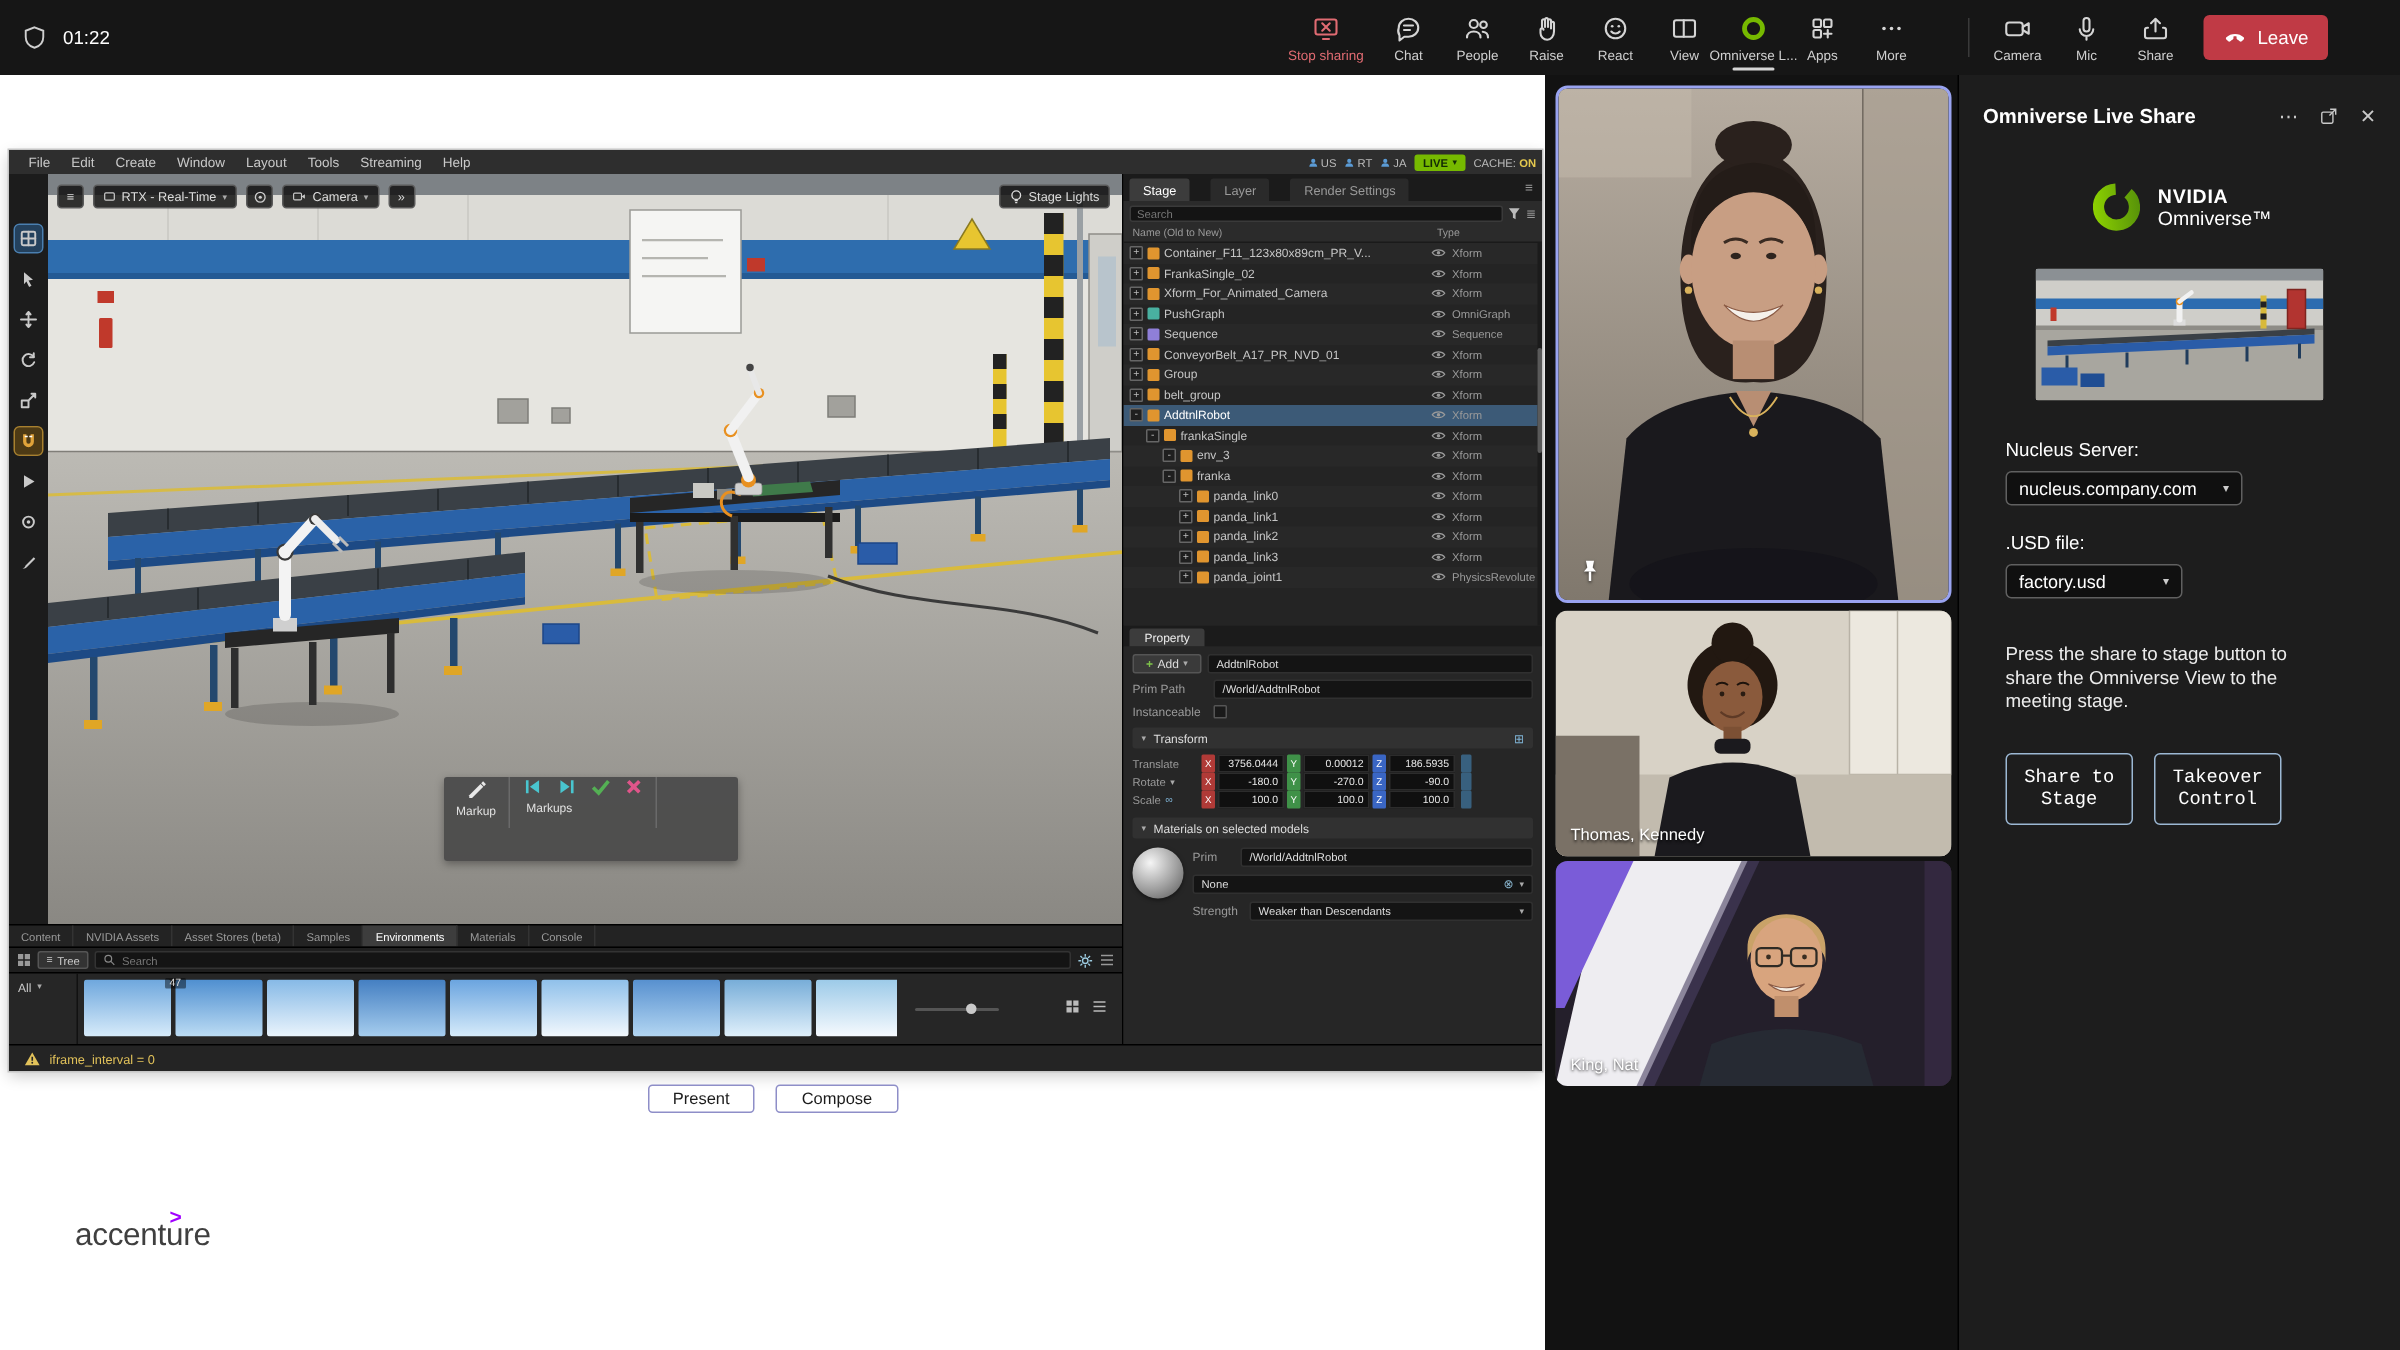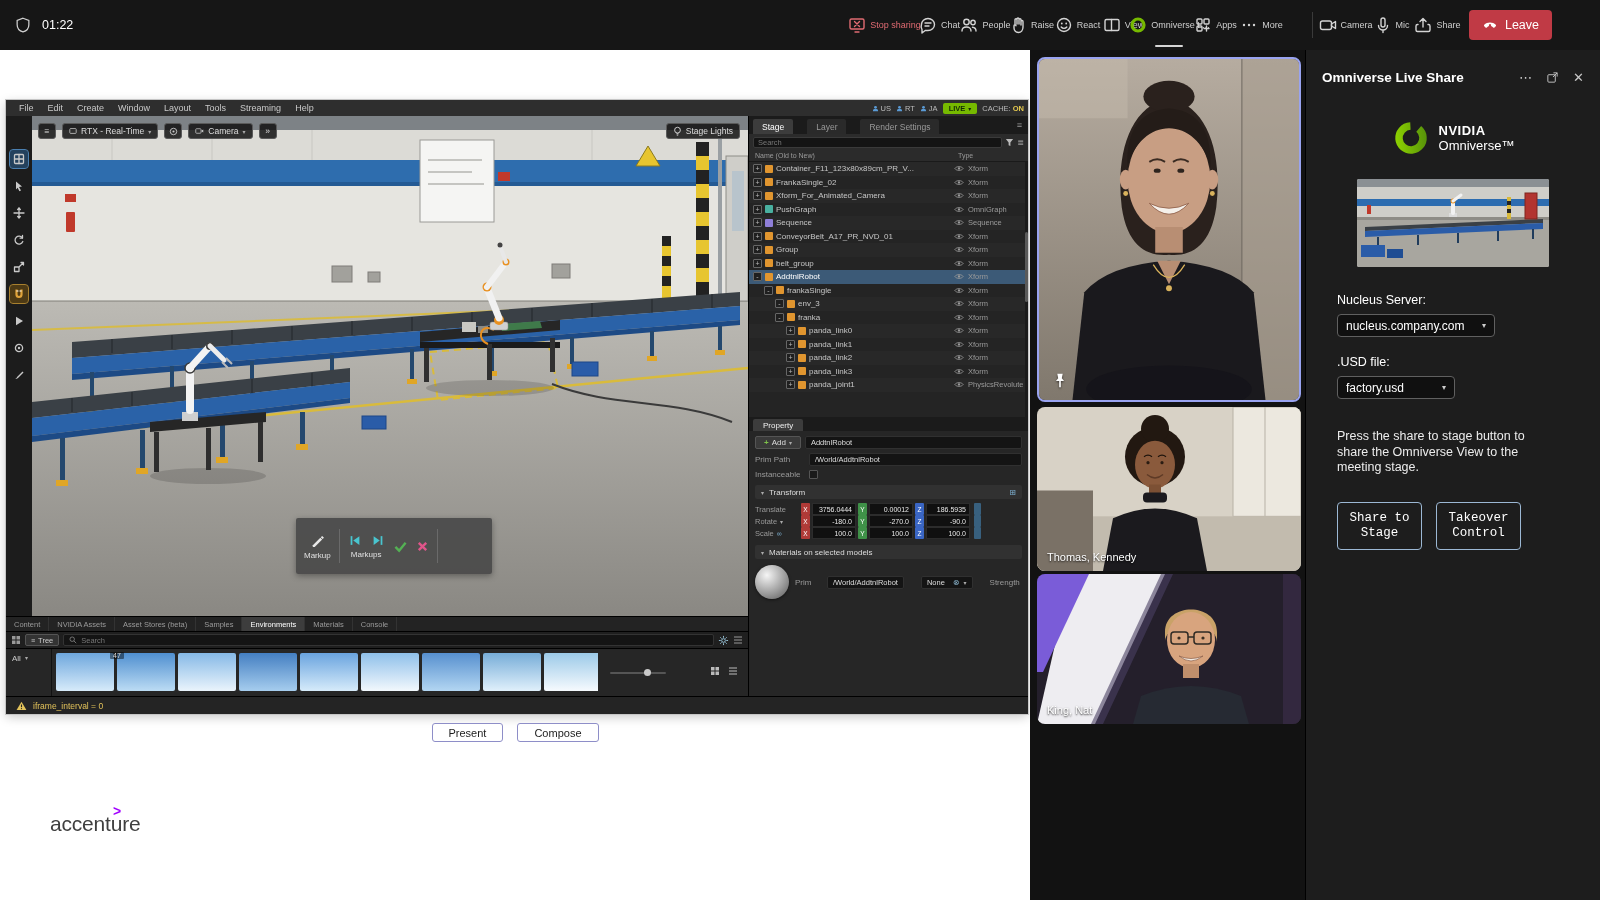--- a/index.html
+++ b/index.html
@@ -4,21 +4,21 @@
 <style>
   *{box-sizing:border-box;margin:0;padding:0}
   html,body{width:1600px;height:900px;overflow:hidden;background:#000;
     font-family:"Liberation Sans","DejaVu Sans",sans-serif}
   .page{position:relative;width:1600px;height:900px;background:#000}
 
   
   .topbar{position:absolute;left:0;top:0;width:1600px;height:50px;background:#161616;z-index:20;display:flex;align-items:center}
   .tb-time{display:flex;align-items:center;gap:10px;margin-left:14px;color:#fff;font-size:12.5px}
   .tb-actions{position:absolute;left:852px;top:0;height:50px;display:flex;align-items:stretch}
-  .tb-item{width:46px;display:flex;flex-direction:row;align-items:center;justify-content:center;gap:3px;cursor:pointer;color:#cfcfcf;position:relative}
+  .tb-item{width:46px;display:flex;flex-direction:column;align-items:center;justify-content:center;gap:3px;cursor:pointer;color:#cfcfcf;position:relative}
   .tb-item .tb-lbl{font-size:9px;white-space:nowrap}
   .tb-item.danger{width:64px;color:#e06b72}
   .tb-item.danger .tb-lbl{color:#e06b72}
   .tb-item.active::after{content:"";position:absolute;bottom:3px;left:9px;right:9px;height:2px;background:#d6d6d6;border-radius:1px}
   .tb-sep{position:absolute;left:1312px;top:12px;width:1px;height:26px;background:#3a3a3a}
   .tb-devices{position:absolute;left:1322px;top:0;height:50px;display:flex}
   .leave-btn{position:absolute;right:48px;top:10px;height:30px;padding:0 13px;background:var(--leave-red,#c03a45);border-radius:4px;color:#ffffff;font-size:12.5px;display:flex;align-items:center;gap:7px;cursor:pointer}
   .rec-dot{position:absolute;right:38px;top:3px;width:8px;height:8px;background:#d97b2c;border-radius:2px}
 
   
@@ -36,21 +36,21 @@
   .scene{position:absolute;left:26px;top:0;width:716px;height:500px}
   .toolstrip{position:absolute;left:0;top:0;bottom:0;width:26px;background:#1c1c1c;display:flex;flex-direction:column;align-items:center;padding-top:34px;gap:9px;z-index:4}
   .tool{width:18px;height:18px;border-radius:3px;display:flex;align-items:center;justify-content:center;cursor:pointer}
   .tool.active{background:#24415d;outline:1px solid #4a7fb0}
   .tool.snap{background:#4d3a15;outline:1px solid #a8802e}
   .vp-top{position:absolute;left:32px;top:7px;display:flex;align-items:center;gap:6px;z-index:5}
   .vp-pill{height:16px;background:rgba(18,18,18,.85);border:1px solid #5a5a5a;border-radius:3px;display:flex;align-items:center;gap:4px;padding:0 6px;font-size:8.5px;color:#ddd;cursor:pointer}
   .vp-sq{width:18px;justify-content:center;padding:0}
   .caret{font-size:6px;color:#aaa}
   .vp-right{position:absolute;right:8px;top:7px;z-index:5}
-  .markup-bar{position:absolute;left:290px;top:402px;width:196px;height:56px;background:rgba(74,74,74,.94);border-radius:2px;display:flex;align-items:center;z-index:6;box-shadow:0 2px 6px rgba(0,0,0,.35);padding:0 8px;gap:8px}
+  .markup-bar{position:absolute;left:290px;top:402px;width:196px;height:56px;background:rgba(74,74,74,.94);border-radius:2px;display:flex;align-items:flex-start;z-index:6;box-shadow:0 2px 6px rgba(0,0,0,.35);padding:0 8px;gap:8px}
   .mk-col{display:flex;flex-direction:column;align-items:center;gap:3px}
   .mk-lbl{font-size:8px;color:#e0e0e0}
   .mk-div{width:1px;height:34px;background:#6a6a6a}
   .mk-ics{display:flex;gap:9px;align-items:center}
 
   .bottom-tabs{height:15px;background:#232323;display:flex;align-items:stretch;font-size:7.5px;color:#9a9a9a;border-top:1px solid #000}
   .btab{padding:0 8px;display:flex;align-items:center;border-right:1px solid #333;cursor:pointer;white-space:nowrap}
   .btab.active{background:#3d3d3d;color:#fff}
   .browser-bar{height:17px;background:#1f1f1f;display:flex;align-items:center;gap:4px;padding:0 5px;border-top:1px solid #000}
   .tree-btn{height:12px;background:#333;border:1px solid #555;border-radius:2px;font-size:7.5px;color:#ccc;display:flex;align-items:center;gap:3px;padding:0 5px;cursor:pointer}
@@ -100,21 +100,21 @@
   .sec-head{height:14px;background:#313131;border-radius:2px;display:flex;align-items:center;gap:5px;padding:0 6px;color:#ddd;margin-top:2px;cursor:pointer}
   .sec-head .gr{margin-left:auto;color:#7fb3d5;font-size:8px}
   .pv-row{display:flex;align-items:center;gap:2px}
   .pv-label{width:44px;color:#9a9a9a;flex:none;font-size:7.5px;display:flex;gap:3px;align-items:center}
   .ax{width:9px;height:12px;display:flex;align-items:center;justify-content:center;color:#fff;font-size:6.5px;border-radius:1px;flex:none}
   .ax.x{background:#b03a37}.ax.y{background:#3f9148}.ax.z{background:#3a66c4}
   .pv-val{width:44px;height:12px;background:#101010;border:1px solid #2c2c2c;color:#e8e8e8;font-size:7px;display:flex;align-items:center;justify-content:flex-end;padding:0 3px;flex:none;cursor:text}
   .pv-mini{width:7px;height:12px;background:#38607e;border-radius:1px;flex:none;margin-left:2px;cursor:pointer}
   .mat-body{display:flex;gap:6px;margin-top:2px}
   .sphere{width:34px;height:34px;border-radius:50%;background:radial-gradient(circle at 35% 30%,#f5f5f5,#9f9f9f 55%,#555);flex:none;box-shadow:0 1px 3px rgba(0,0,0,.5)}
-  .mat-rows{flex:1;display:flex;gap:17px;min-width:0}
+  .mat-rows{flex:1;display:flex;flex-direction:column;gap:5px;min-width:0}
   .dd-x{color:#8ab6cf;font-size:8px}
 
   
   .videos{position:absolute;left:1030px;top:50px;width:275px;height:850px;background:#121212}
   .vtile{position:absolute;left:7px;width:264px;border-radius:8px;overflow:hidden;background:#333;cursor:pointer}
   .vtile svg{display:block;width:100%;height:100%}
   .v1{top:7px;height:345px;border:2px solid #99a3f0}
   .v2{top:357px;height:164px}
   .v3{top:524px;height:150px}
   .vname{position:absolute;left:10px;bottom:8px;color:#fff;font-size:11px;text-shadow:0 1px 2px rgba(0,0,0,.85)}

